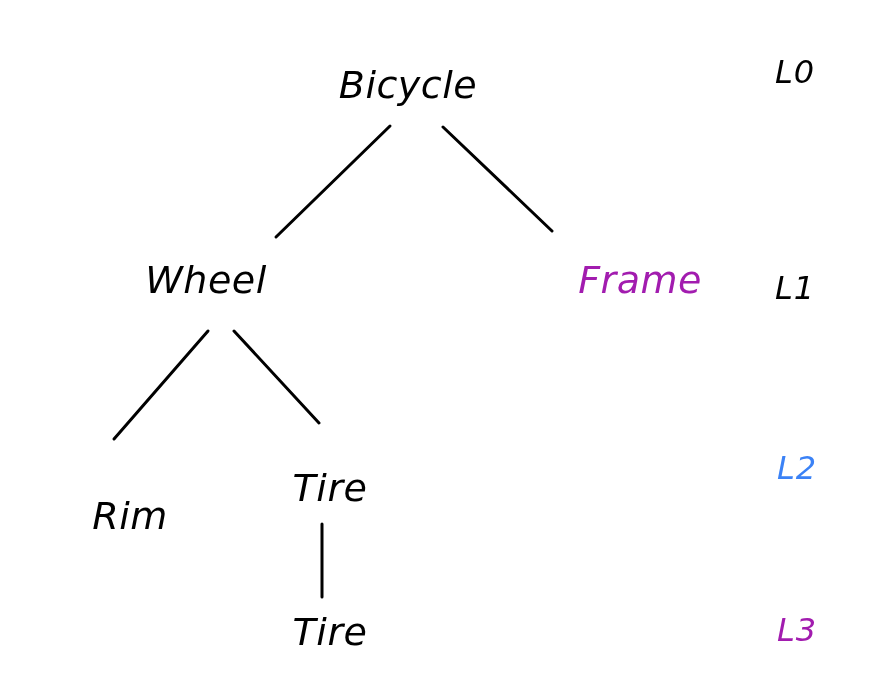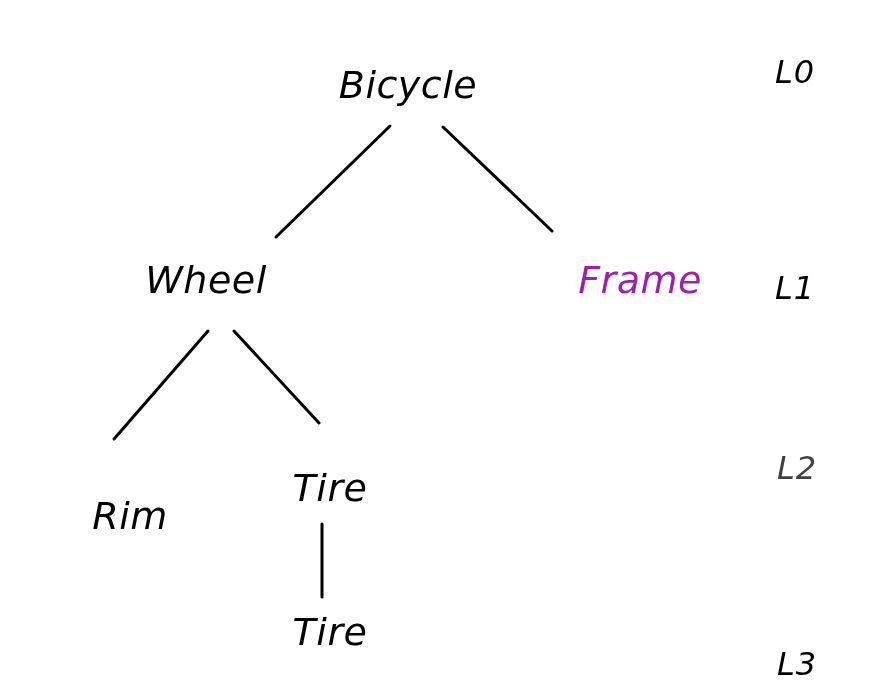--- a/index.html
+++ b/index.html
@@ -75,17 +75,17 @@
       <div class="node-label" style="left: 408px; top: 85px; color: rgb(0, 0, 0);">Bicycle</div>
       <div class="node-label" style="left: 206px; top: 280px; color: rgb(0, 0, 0);">Wheel</div>
       <div class="node-label" style="left: 640px; top: 280px; color: #a21caf;">Frame</div>
       <div class="node-label" style="left: 130px; top: 516px; color: rgb(0, 0, 0);">Rim</div>
       <div class="node-label" style="left: 330px; top: 488px; color: rgb(0, 0, 0);">Tire</div>
       <div class="node-label" style="left: 330px; top: 632px; color: rgb(0, 0, 0);">Tire</div>
     </div>
   <div id="levels-layer">
       <div class="level-label" style="left: 795px; top: 72px; color: rgb(0, 0, 0);">L0</div>
       <div class="level-label" style="left: 795px; top: 288px; color: rgb(0, 0, 0);">L1</div>
-      <div class="level-label" style="left: 797px; top: 468px; color: #404040;">L2</div>
-      <div class="level-label" style="left: 797px; top: 664px; color: #000000;">L3</div>
+      <div class="level-label" style="left: 797px; top: 468px; color: #3b82f6;">L2</div>
+      <div class="level-label" style="left: 797px; top: 630px; color: #a21caf;">L3</div>
     </div>
 
 </div>
 
 </body></html>

